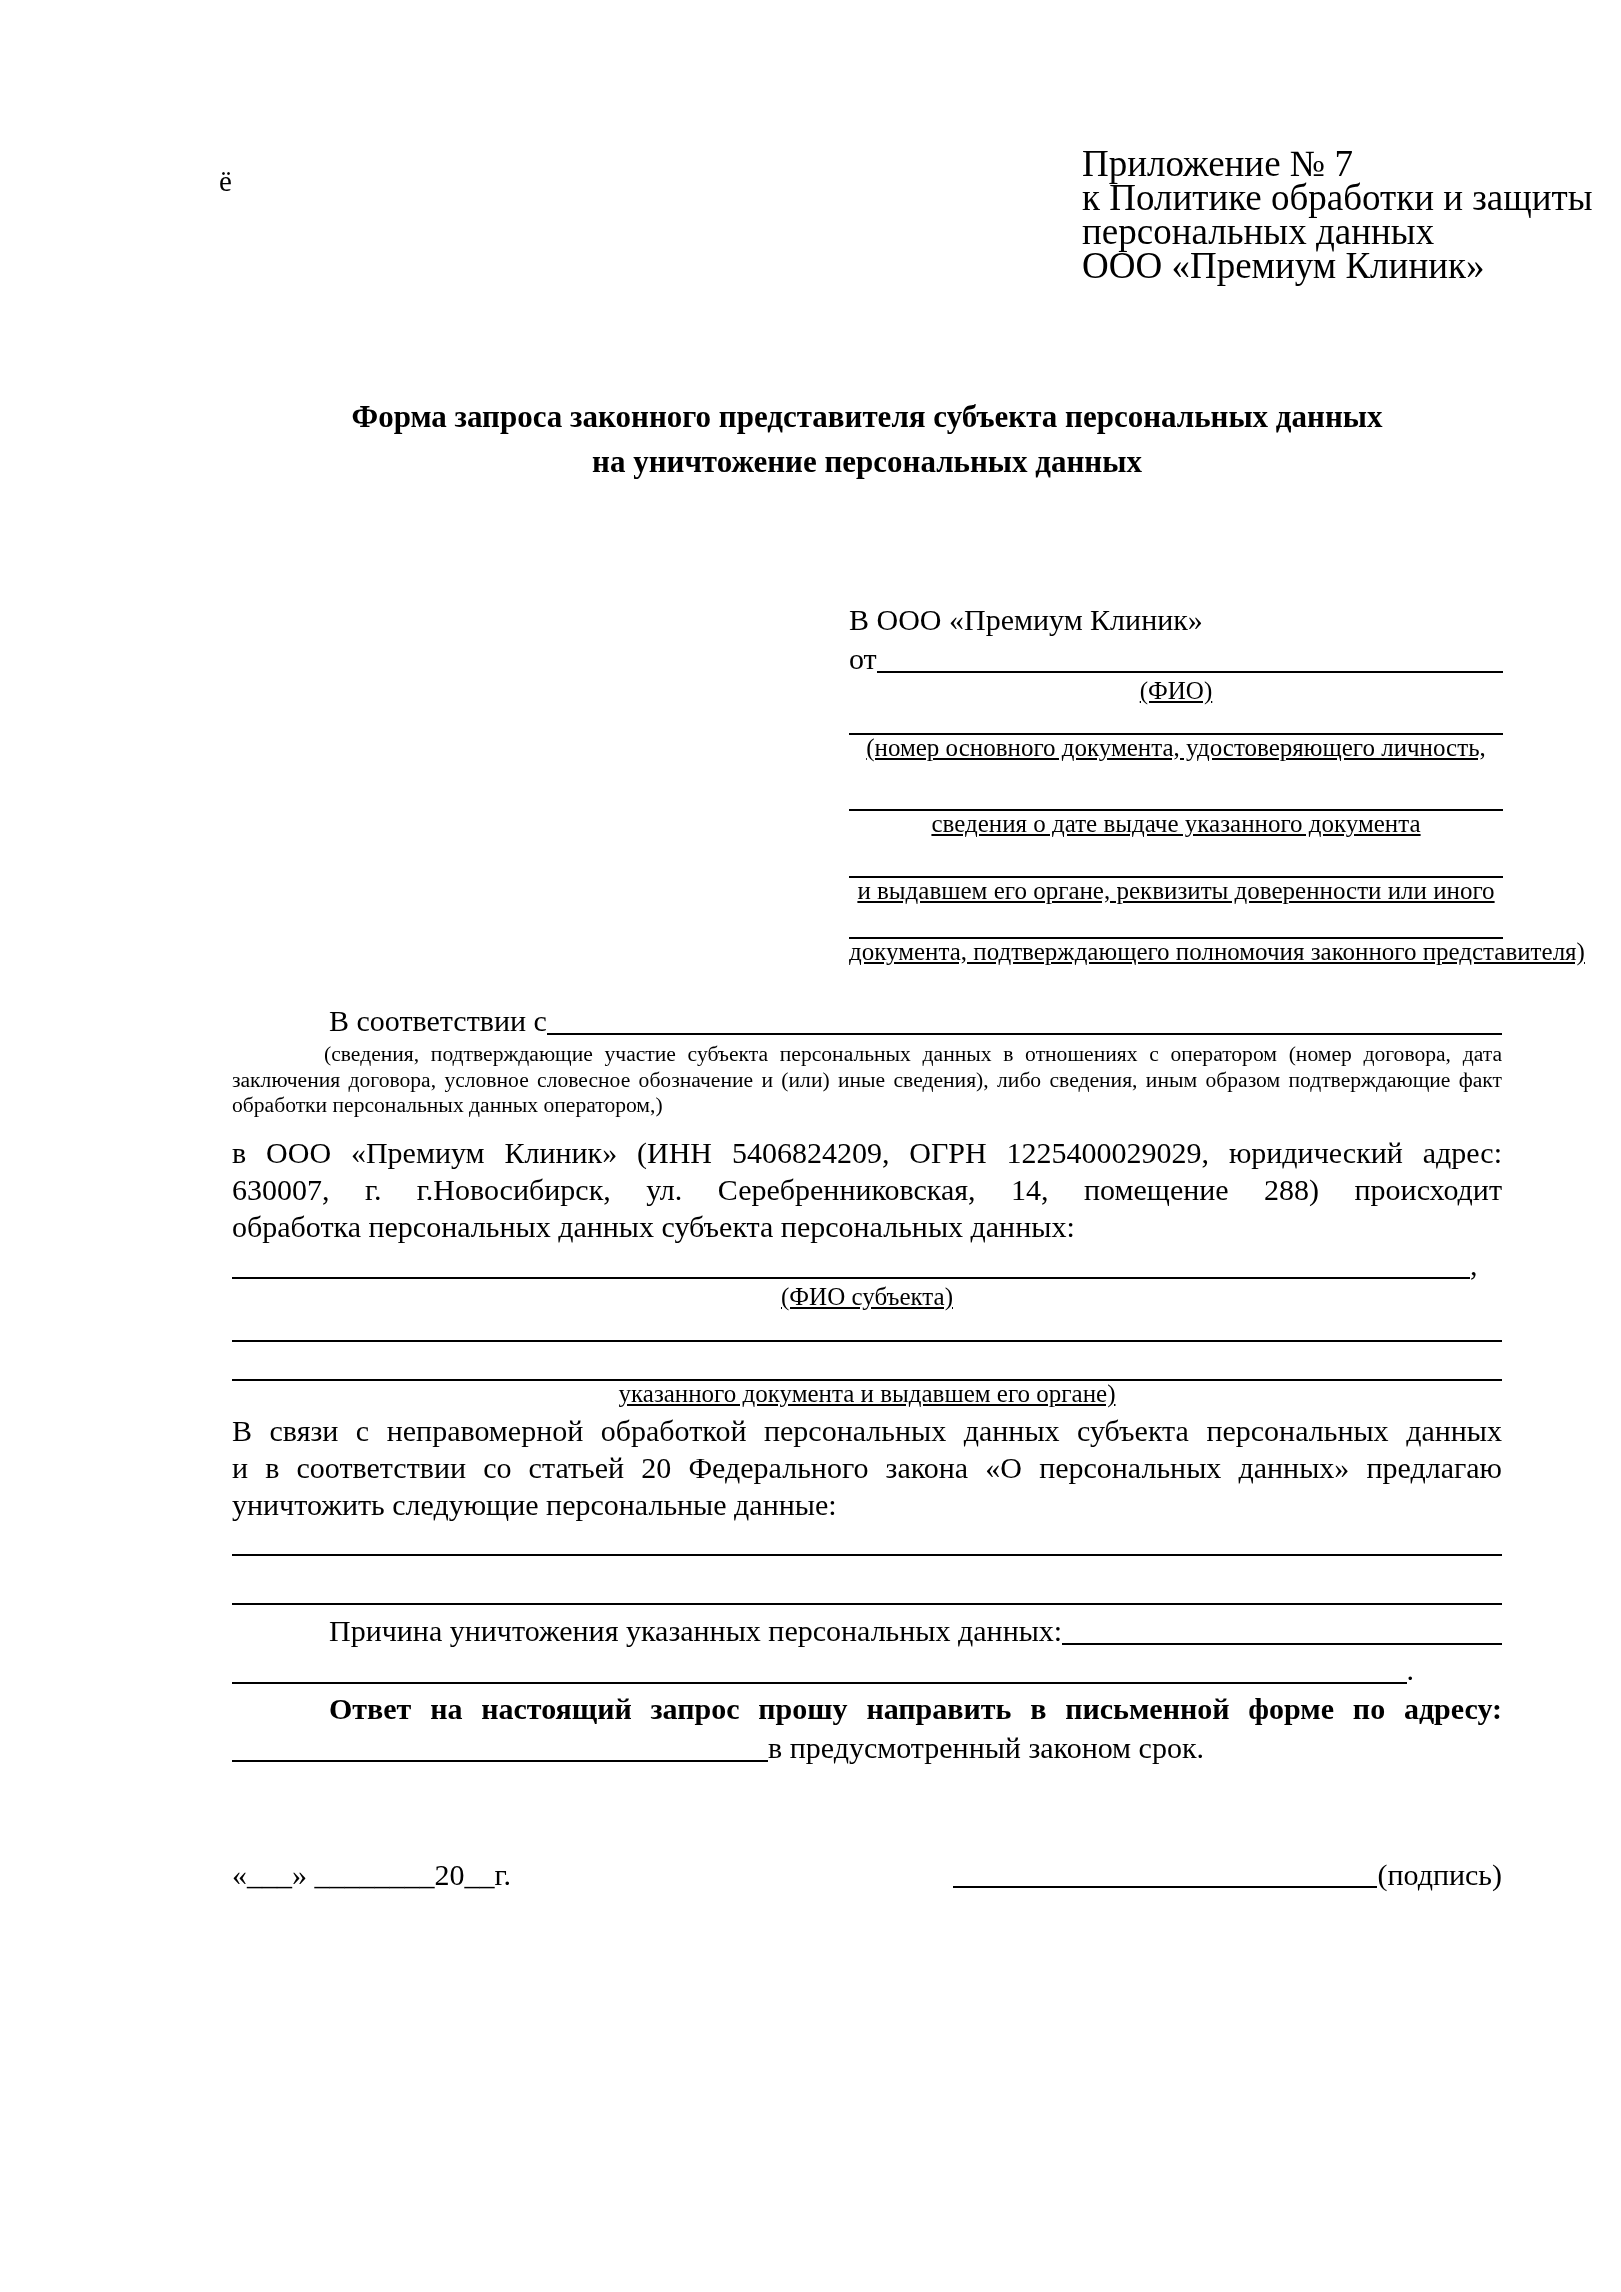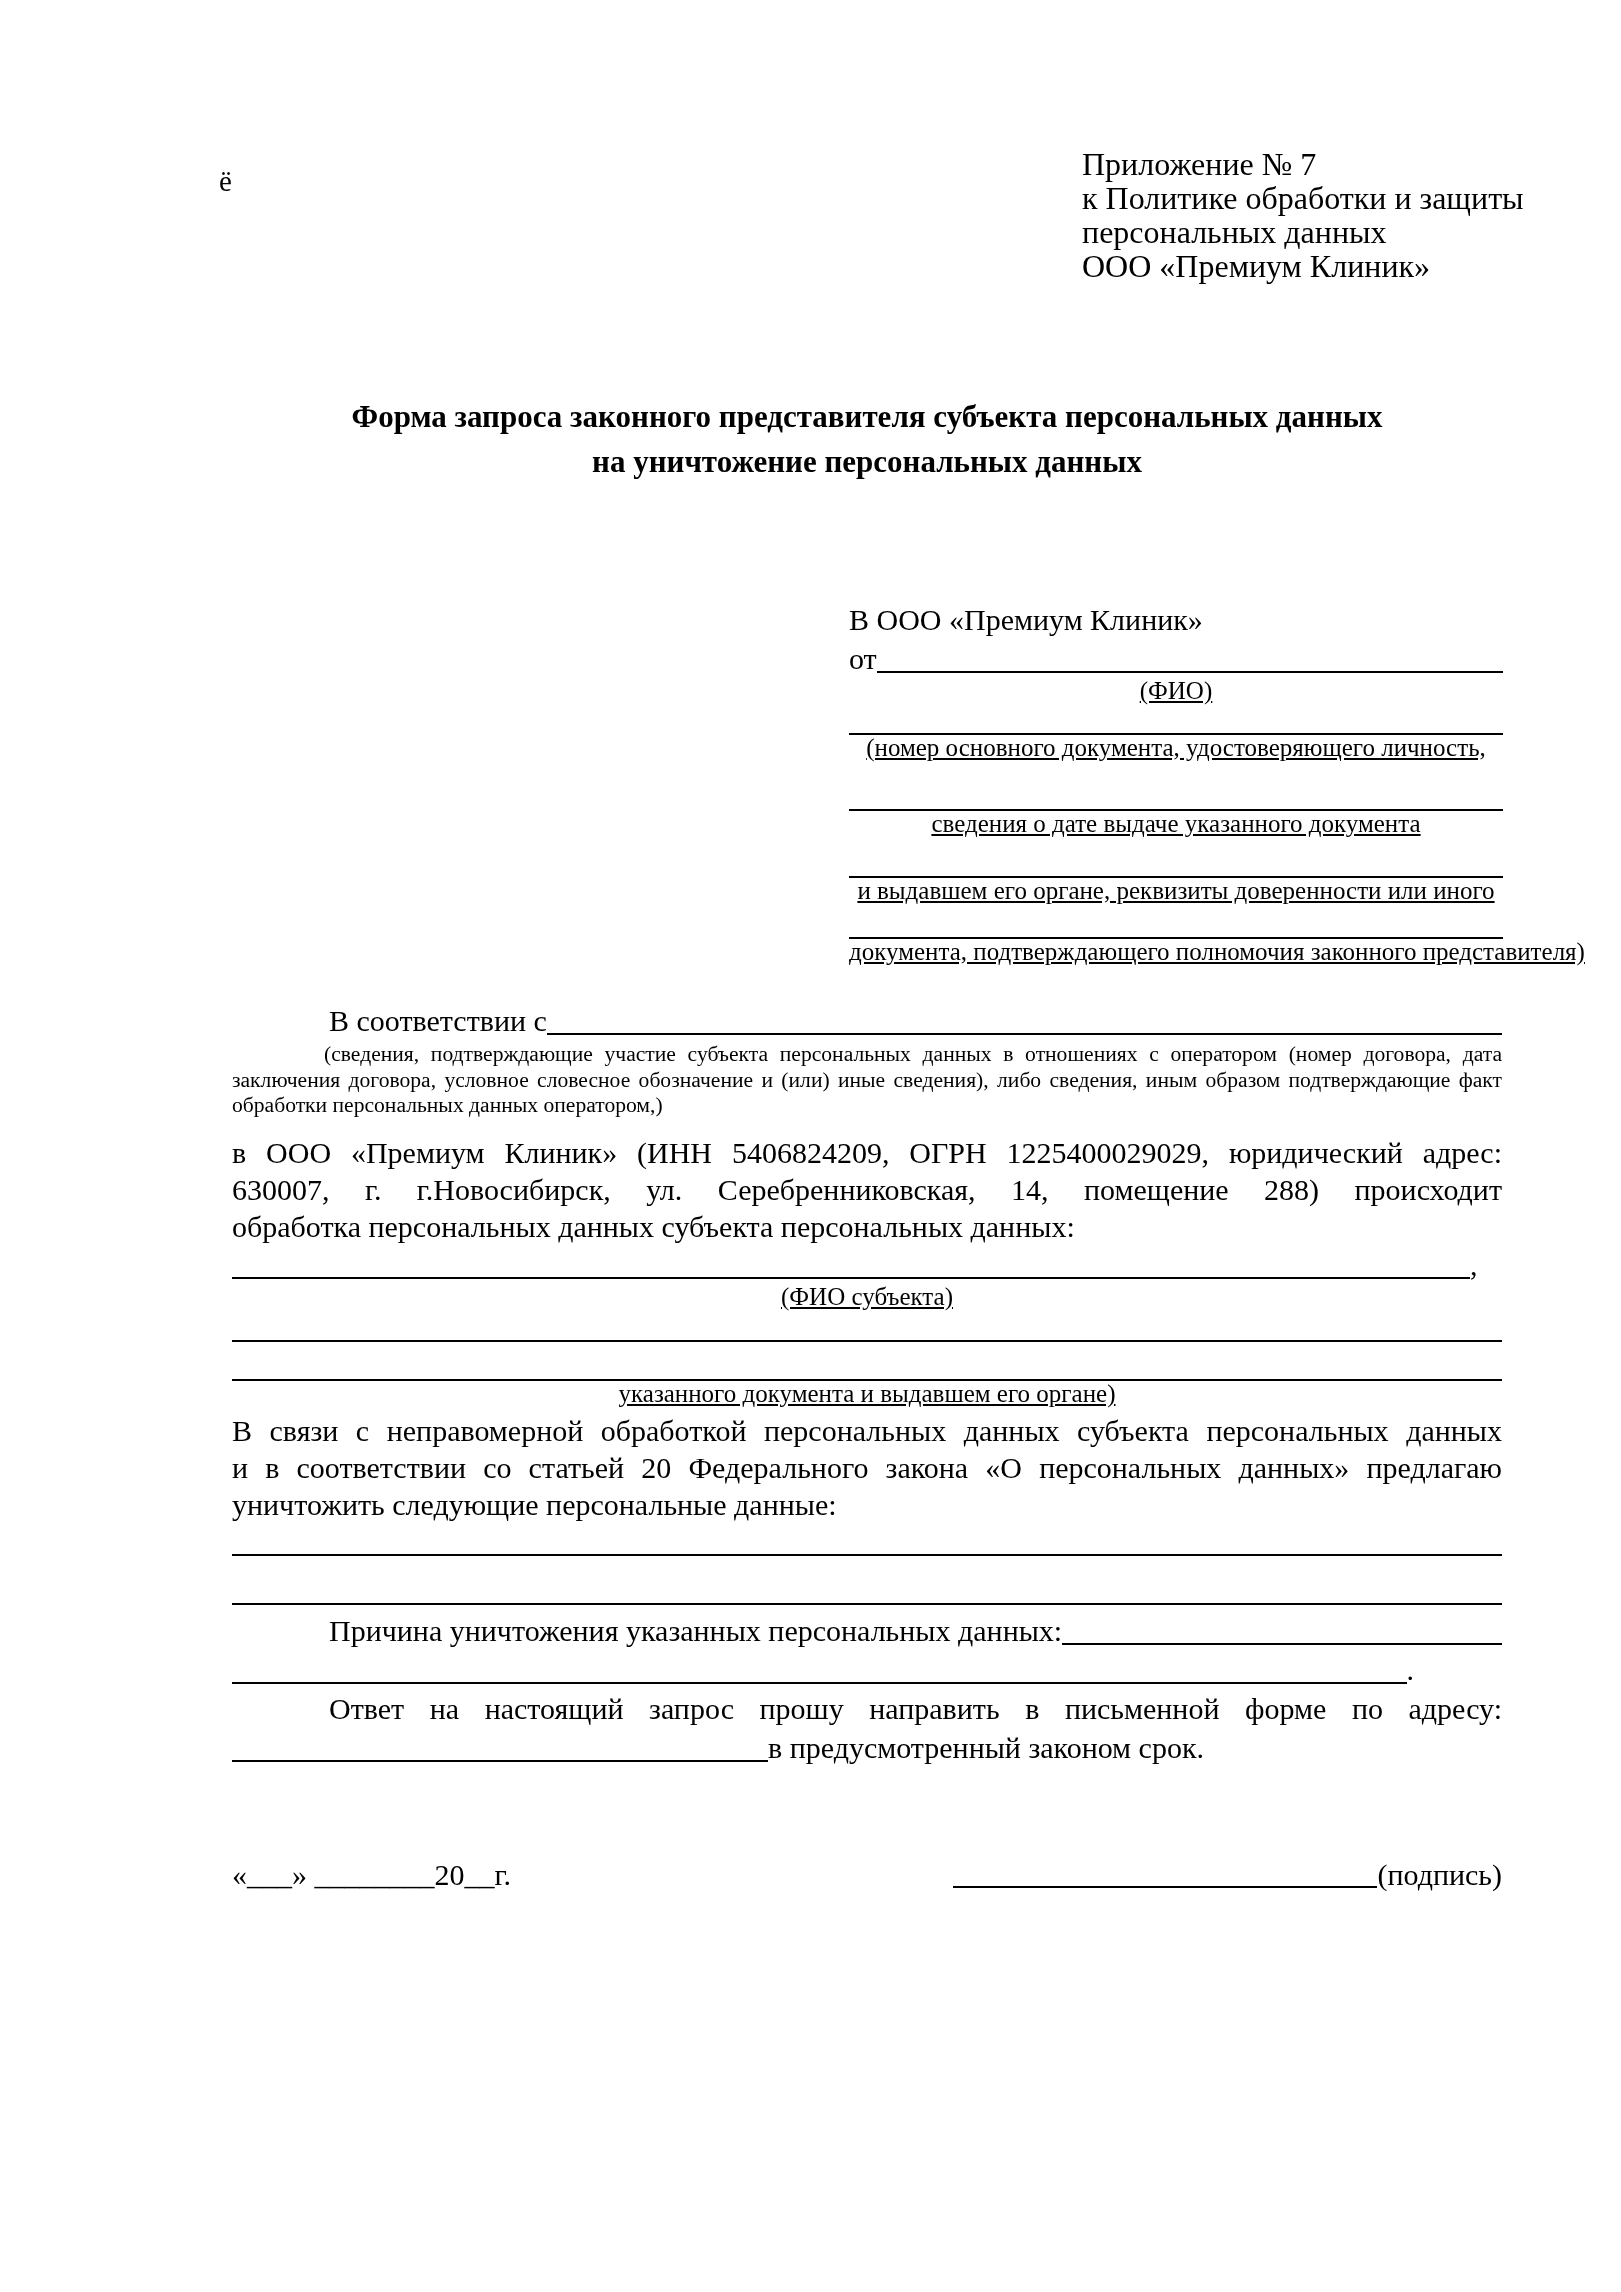--- a/index.html
+++ b/index.html
@@ -9,21 +9,21 @@
     margin:0 auto;
     background:#ffffff;
     color:#000;
     font-family:"Liberation Serif","DejaVu Serif",serif;
     font-size:30px;
     line-height:37px;
     overflow:hidden;
   }
   .yo { position:absolute; left:219px; top:165px; font-size:29px; line-height:33px; }
 
-  .appendix { position:absolute; left:1082px; top:147px; font-size:32px; line-height:34px; }
+  .appendix { position:absolute; left:1082px; top:147px; font-size:37px; line-height:34px; }
 
   .title {
     position:absolute; left:232px; top:394px; width:1270px;
     text-align:center; font-weight:bold; font-size:31px; line-height:45px;
   }
 
   .addressee { position:absolute; left:849px; top:600px; width:654px; }
   .a-line { line-height:39px; }
 
   .main { position:absolute; left:232px; top:1001px; width:1270px; }
@@ -57,20 +57,21 @@
 
   .fineprint { font-size:21.6px; line-height:25.5px; margin-top:2px; }
   .fp1 { padding-left:92px; }
 
   .just { text-align:justify; text-align-last:justify; }
 
   .reply {
     text-indent:97px;
     text-align:justify; text-align-last:justify;
     line-height:39px;
+    font-weight:bold;
   }
   .gap6 { margin-top:5.9px; }
   .gap8 { margin-top:15px; }
 </style>
 </head>
 <body>
 
 <div class="page">
 
   <span class="yo">ё</span>

